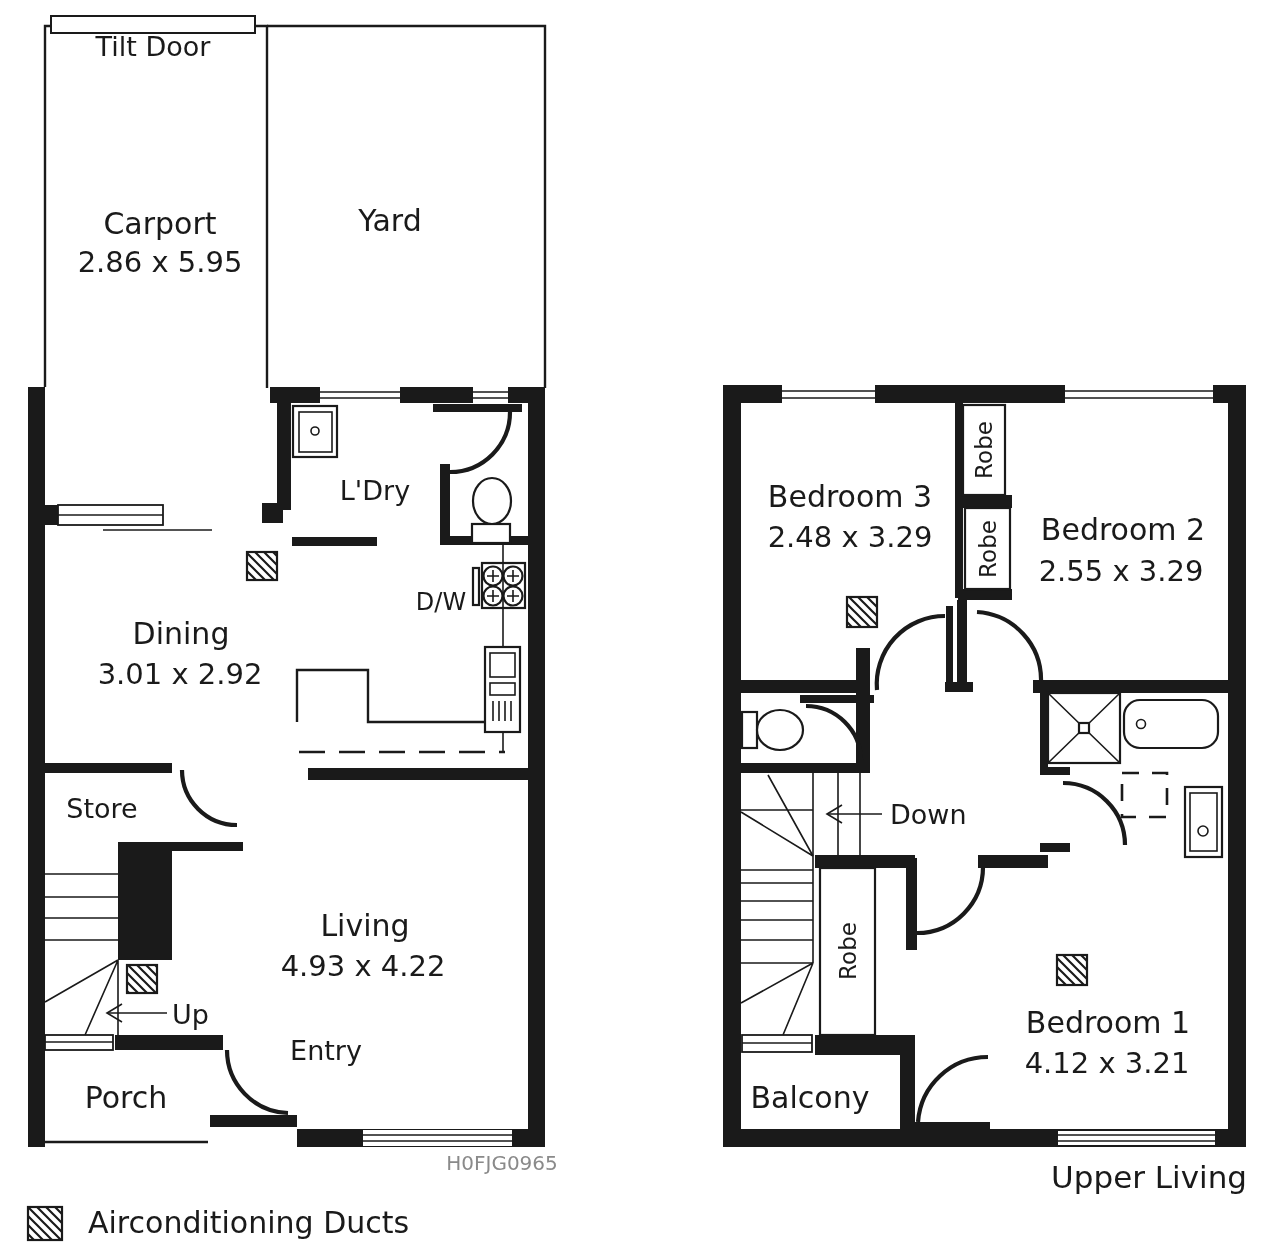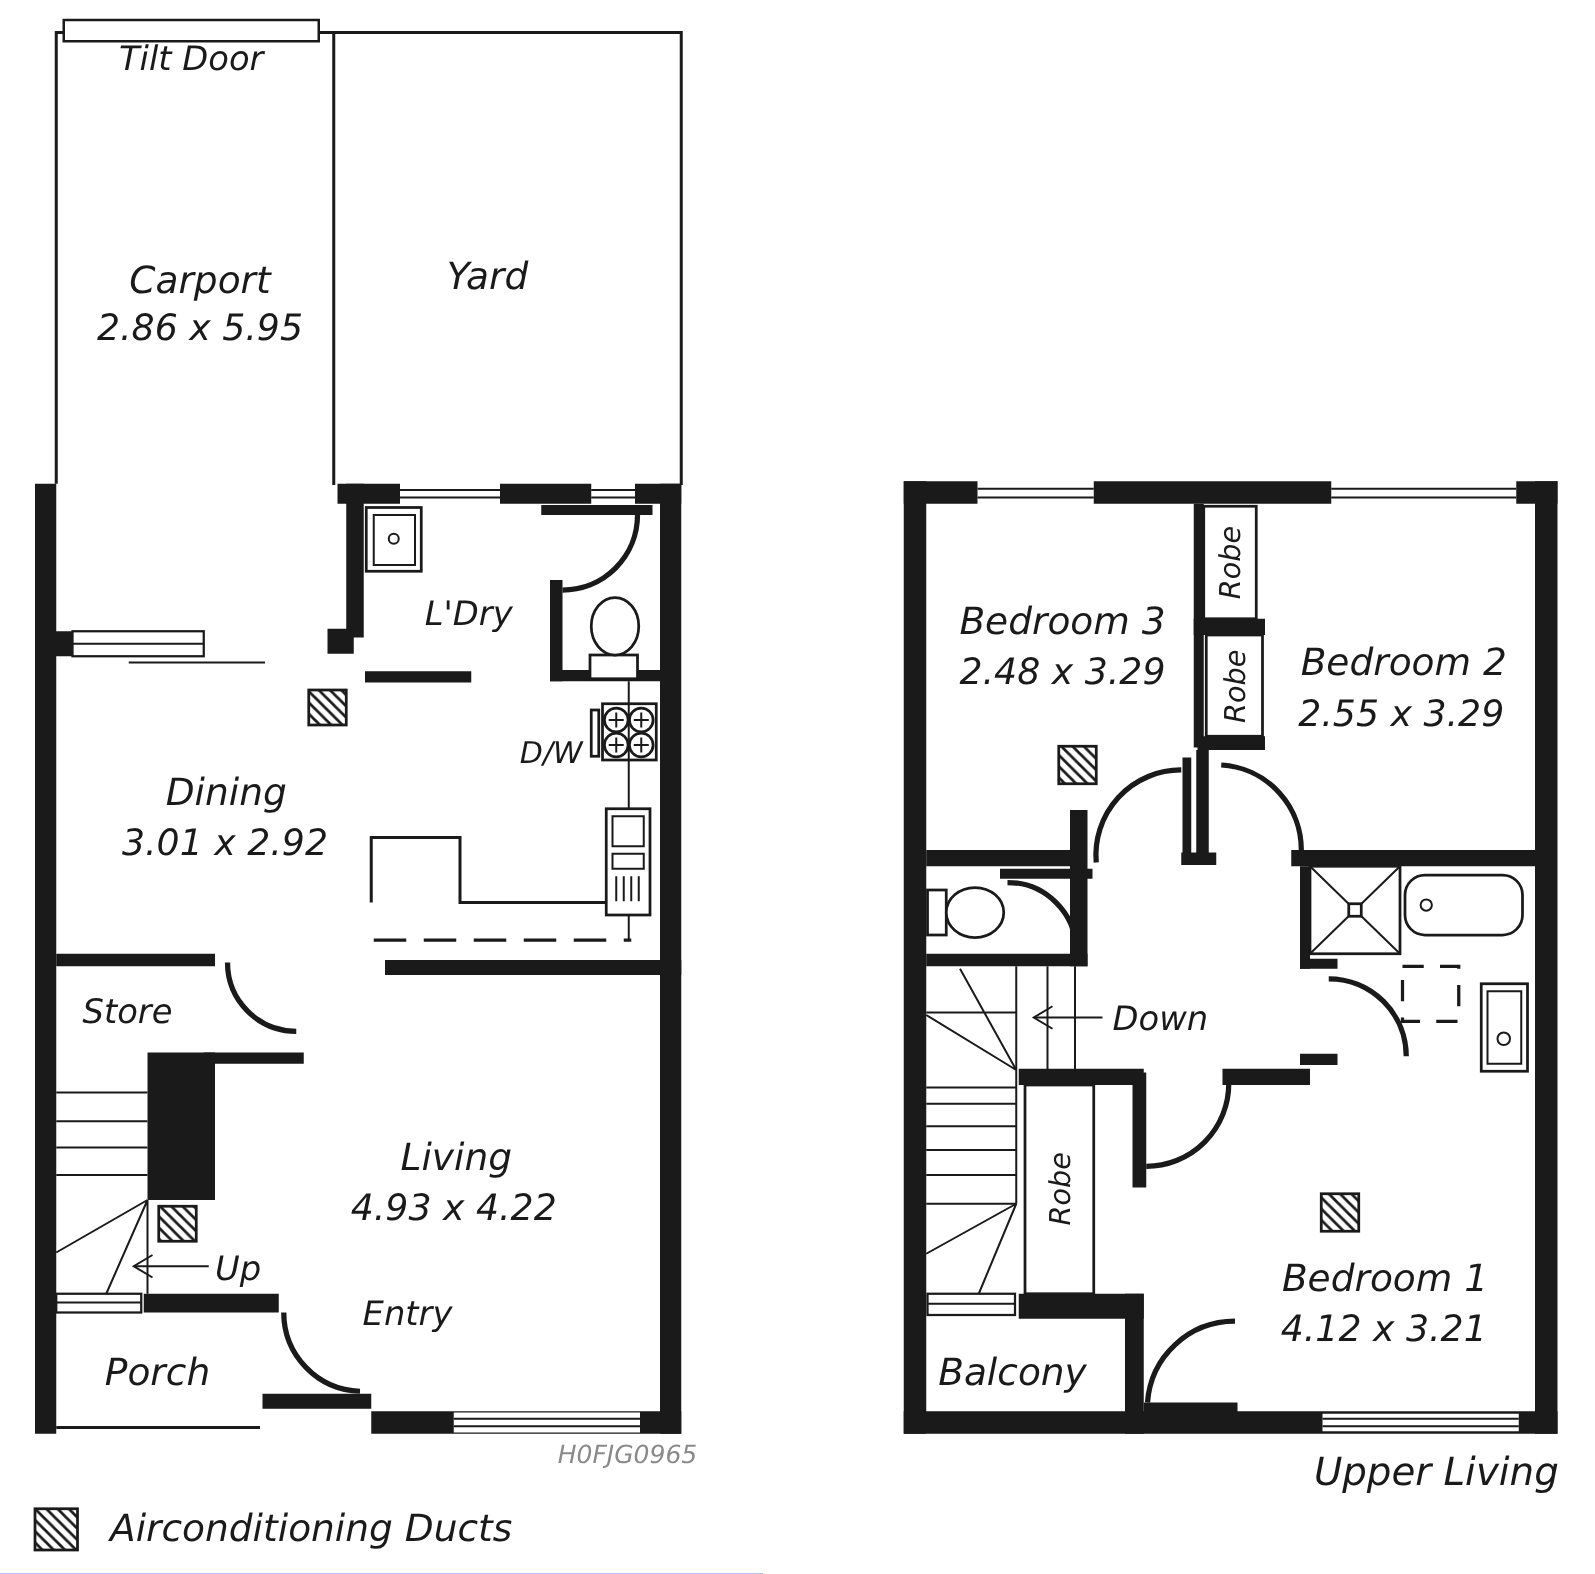--- a/index.html
+++ b/index.html
@@ -1,18 +1,18 @@
 <!DOCTYPE html>
 <html><head>
 <meta charset="utf-8">
 <style>
   html, body { margin: 0; padding: 0; background: #ffffff; }
   .page {
-    width: 1276px; height: 1259px; background: #1d4ed8;
-    font-family: "DejaVu Sans", sans-serif; position: relative; overflow: hidden; font-style: italic;
+    width: 1276px; height: 1259px; background: #ec4899;
+    font-family: "DejaVu Sans", sans-serif; position: relative; overflow: hidden;
   }
   svg text {
     font-family: "DejaVu Sans", sans-serif;
     fill: #1a1a1a;
   }
   .room-name   { font-size: 30px; }
   .room-dims   { font-size: 29px; }
   .small-label { font-size: 27px; }
   .tiny-label  { font-size: 24px; }
   .robe-label  { font-size: 23px; }

